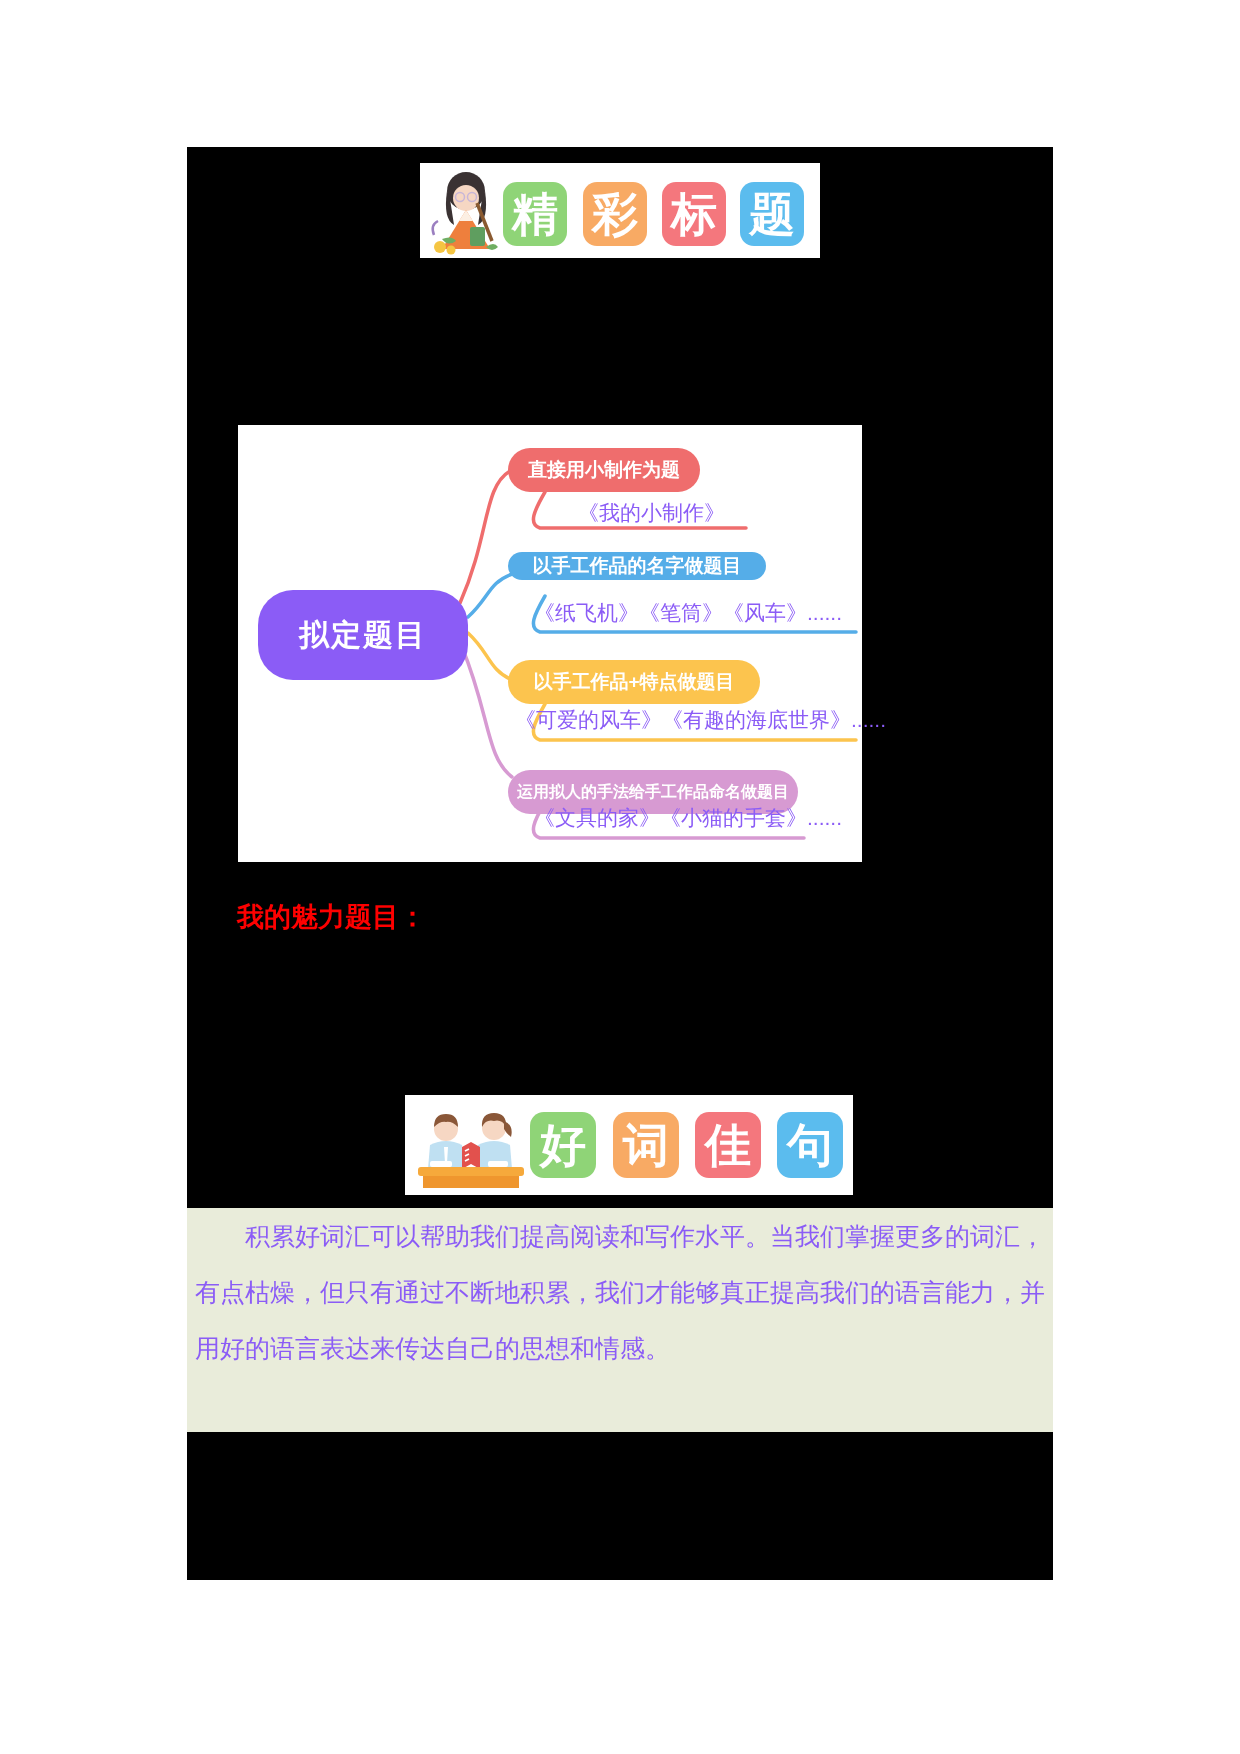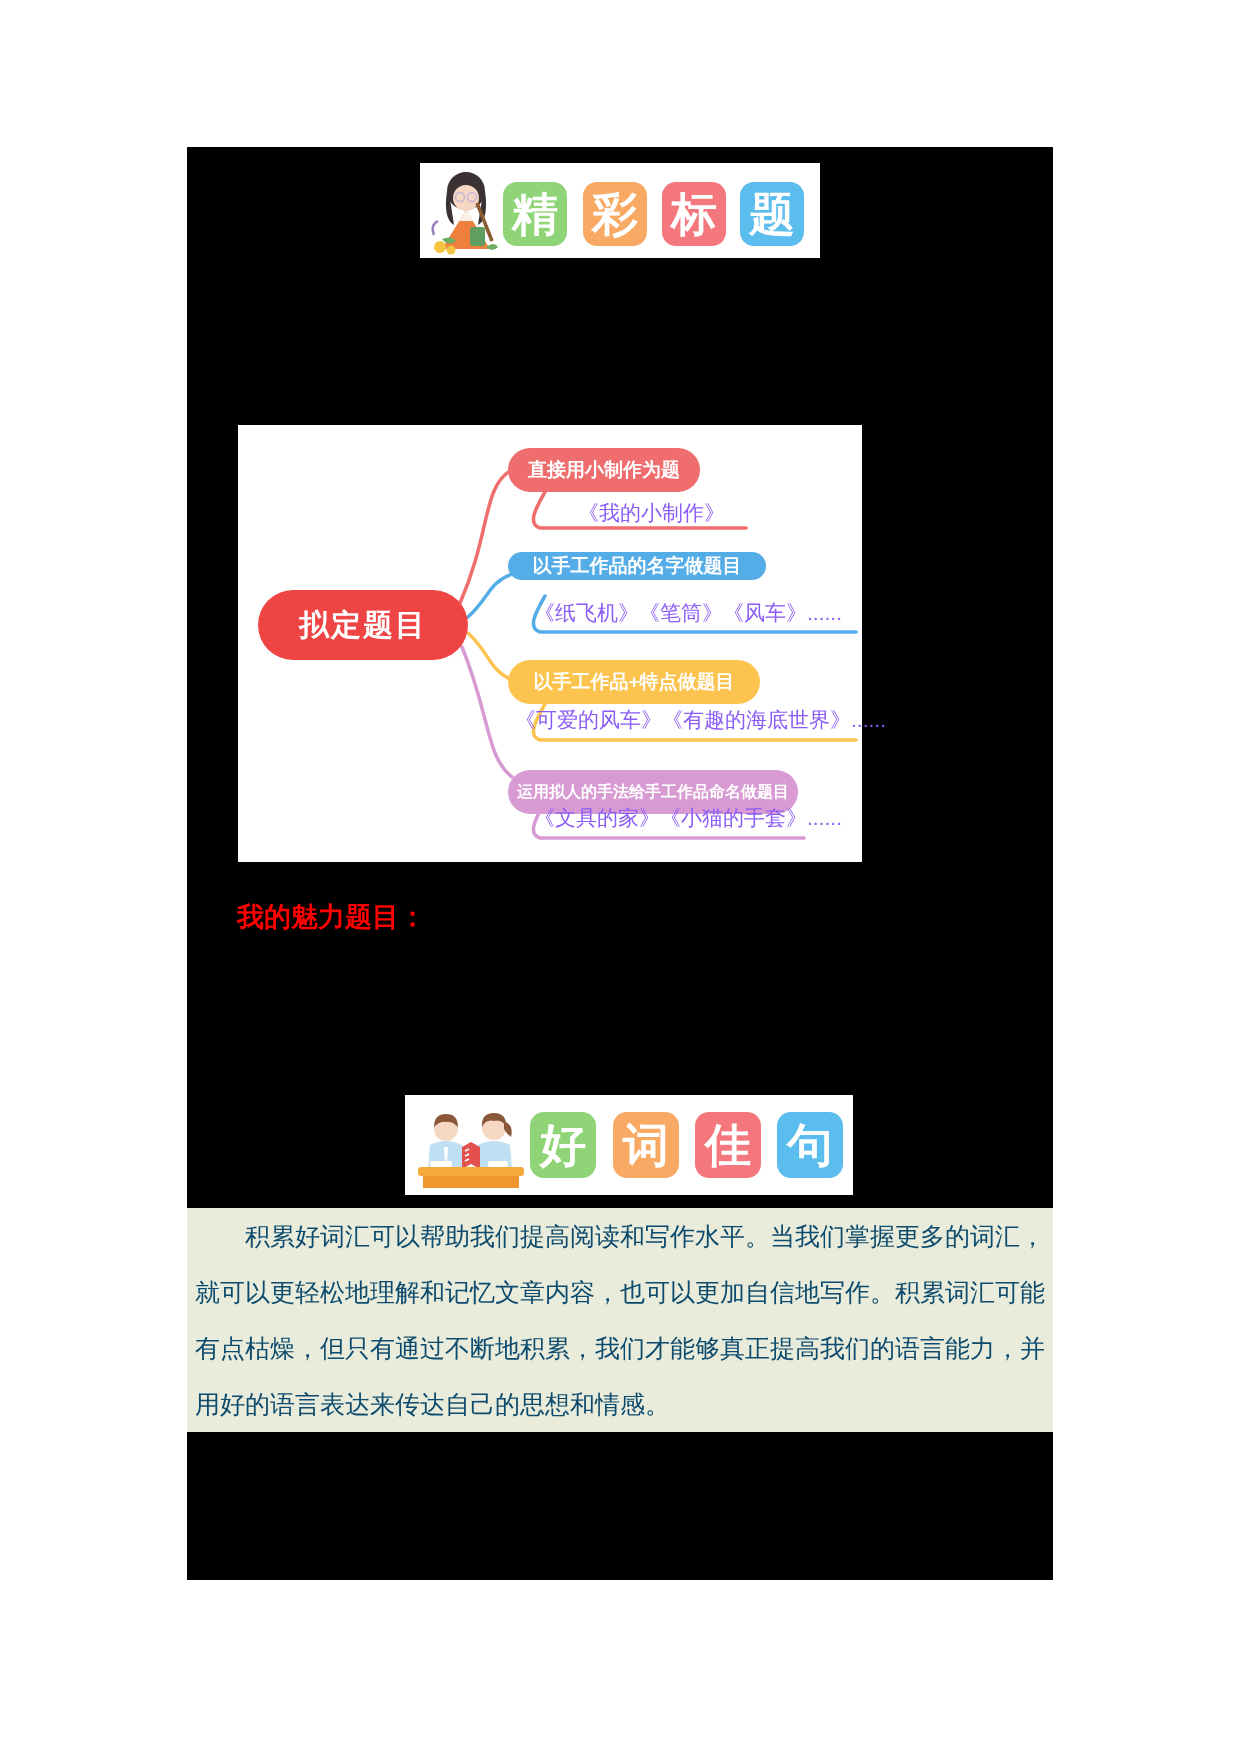--- a/index.html
+++ b/index.html
@@ -33,22 +33,22 @@
     position:absolute;left:51px;top:278px;width:624px;height:437px;
     background:#ffffff;
   }
   .mm-svg{position:absolute;left:0;top:0;width:624px;height:437px;}
   .mm-node{
     position:absolute;color:#ffffff;font-weight:bold;
     display:flex;align-items:center;justify-content:center;
     border-radius:22px;white-space:nowrap;
   }
   .mm-root{
-    left:20px;top:165px;width:210px;height:70px;border-radius:35px;
-    background:#ef4444;font-size:30px;letter-spacing:2px;
+    left:20px;top:165px;width:210px;height:90px;border-radius:35px;
+    background:#8b5cf6;font-size:30px;letter-spacing:2px;
   }
   .mm-b1{left:270px;top:23px;width:192px;height:44px;background:#ef6d6d;font-size:19px;}
   .mm-b2{left:270px;top:127px;width:258px;height:28px;background:#55ade8;font-size:19px;}
   .mm-b3{left:270px;top:235px;width:252px;height:44px;background:#fcc44e;font-size:19px;}
   .mm-b4{left:270px;top:333px;width:290px;height:44px;background:#d79ad2;font-size:16px;margin-top:12px;}
   .mm-example{
     position:absolute;color:#8b5cf6;font-size:21px;white-space:nowrap;line-height:1.2;
   }
   .mm-e1{left:340px;top:75px;}
   .mm-e2{left:296px;top:175px;}
@@ -61,21 +61,21 @@
   .mm-path{fill:none;stroke-width:3.5;stroke-linecap:round;}
   
   .prompt{
     position:absolute;left:50px;top:752px;color:#fe0000;
     font-family:Liberation Serif, serif;
     font-weight:bold;font-size:27px;white-space:nowrap;
   }
   
   .paragraph{
     position:absolute;left:0;top:1061px;width:866px;height:224px;
-    background:#e9ecda;color:#0c4a6e;
+    background:#e9ecda;color:#8b5cf6;
   }
   .para-line{
     padding:0 8px;font-size:25px;line-height:56px;white-space:nowrap;
   }
   .para-indent{text-indent:50px;}
 </style>
 </head>
 <body>
 
 <div class="canvas">
@@ -154,18 +154,17 @@
       <rect x="70" y="56" width="20" height="6" rx="2" fill="#ffffff"></rect>
     </svg>
     <div class="tile tile-66 c-green" style="left:125px;">好</div>
     <div class="tile tile-66 c-orange" style="left:208px;">词</div>
     <div class="tile tile-66 c-red" style="left:290px;">佳</div>
     <div class="tile tile-66 c-blue" style="left:372px;">句</div>
   </div>
 
   <div class="paragraph">
     <div class="para-line para-indent">积累好词汇可以帮助我们提高阅读和写作水平。当我们掌握更多的词汇，</div>
-    <div class="para-line">就可以更轻松地理解和记忆文章内容，也可以更加自信地写作。积累词汇可能</div>
     <div class="para-line">有点枯燥，但只有通过不断地积累，我们才能够真正提高我们的语言能力，并</div>
     <div class="para-line">用好的语言表达来传达自己的思想和情感。</div>
   </div>
 
 </div>
 
 </body></html>

